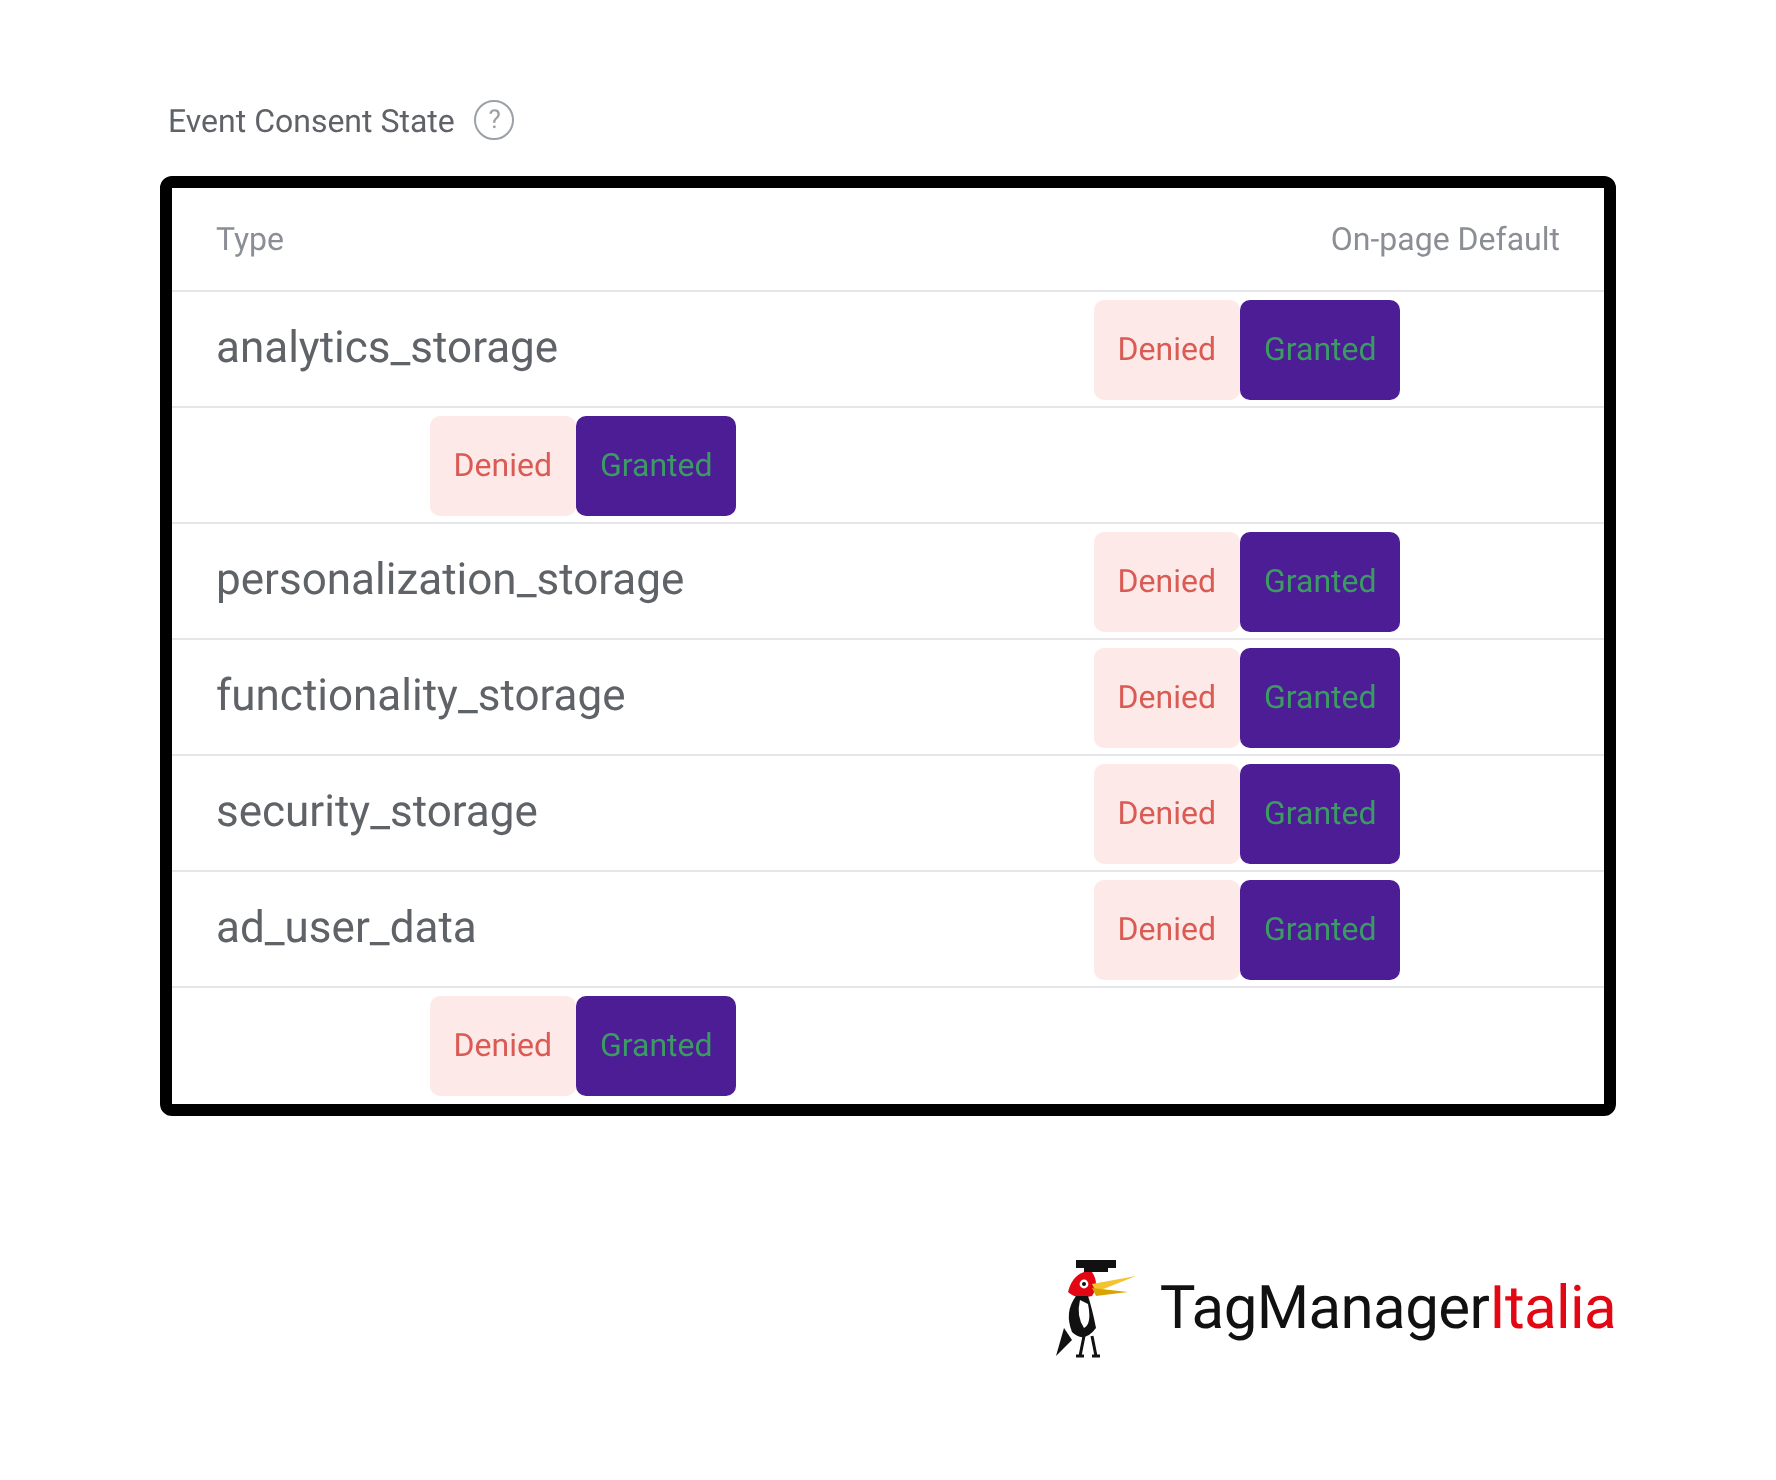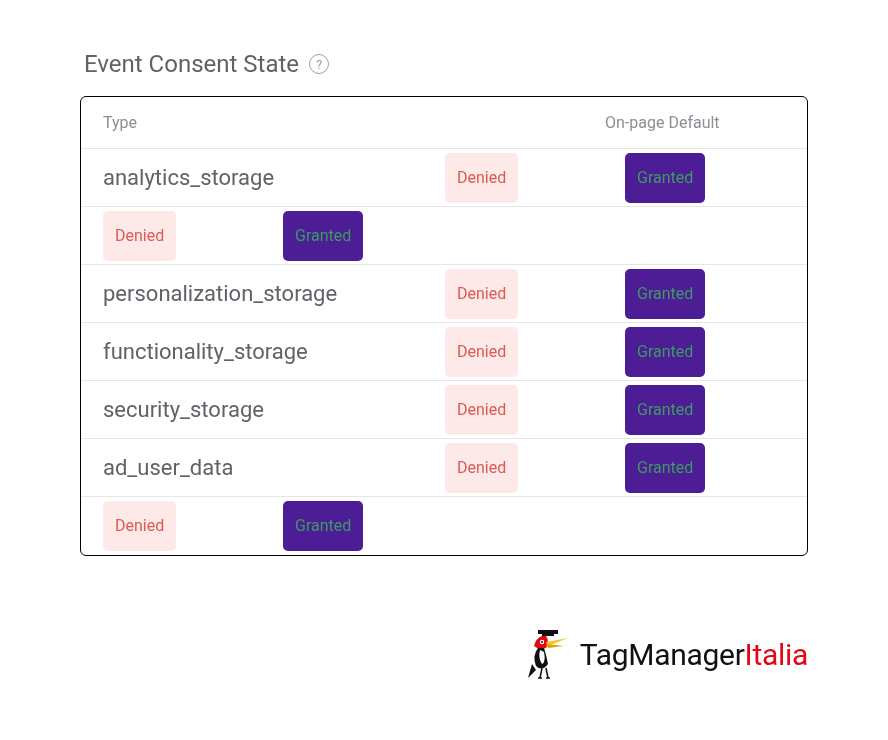--- a/index.html
+++ b/index.html
@@ -13,39 +13,39 @@
     position: relative;
   }
   .header {
     display: flex;
     align-items: center;
     gap: 10px;
     margin-bottom: 18px;
     padding-left: 4px;
   }
   .header-title {
-    font-size: 24px;
+    font-size: 16px;
     font-weight: 400;
     color: #5f6368;
   }
   .help-icon {
     width: 20px;
     height: 20px;
     border: 1.5px solid #9aa0a6;
     border-radius: 50%;
     display: inline-flex;
     align-items: center;
     justify-content: center;
     font-size: 13px;
     color: #9aa0a6;
     line-height: 1;
   }
   .table {
     width: 100%;
-    border: 1px solid #000000;
+    border: 6px solid #000000;
     border-radius: 6px;
     overflow: hidden;
   }
   .row {
     display: flex;
     align-items: center;
     border-bottom: 1px solid #e4e6ea;
     min-height: 58px;
     padding: 0 22px;
   }
@@ -61,21 +61,21 @@
     color: #5f6368;
   }
   .header-row .col-type,
   .header-row .col-default,
   .header-row .col-update {
     font-size: 16px;
     color: #8b8f95;
   }
   .col-default {
     width: 180px;
-    text-align: left;
+    text-align: right;
   }
   .col-update {
     width: 160px;
     text-align: left;
   }
   .badge {
     display: inline-block;
     padding: 17px 12px;
     border-radius: 5px;
     font-size: 16px;

